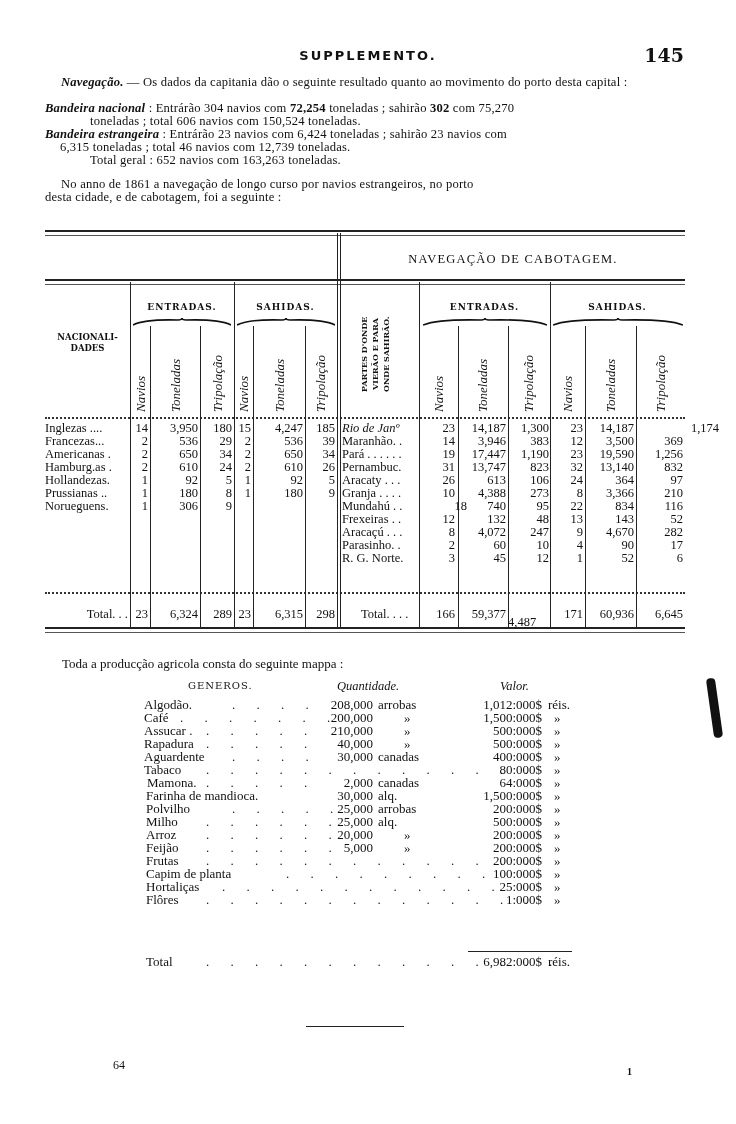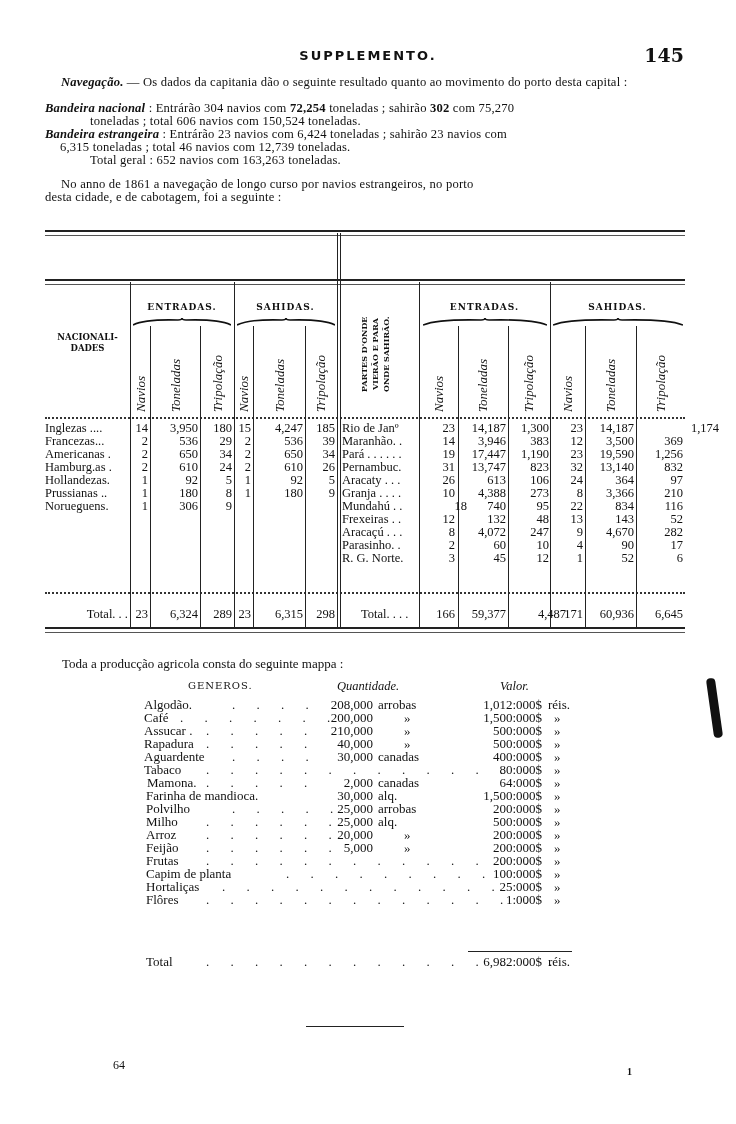--- a/index.html
+++ b/index.html
@@ -76,20 +76,21 @@
   <div class="vline" style="left:208px; top:96px; height:302px;"></div>
   <div class="vline" style="left:260px; top:96px; height:302px;"></div>
 
   <div class="vline" style="left:374px; top:52px; height:346px;"></div>
   <div class="vline" style="left:413px; top:96px; height:302px;"></div>
   <div class="vline" style="left:463px; top:96px; height:302px;"></div>
   <div class="vline" style="left:505px; top:52px; height:346px;"></div>
   <div class="vline" style="left:540px; top:96px; height:302px;"></div>
   <div class="vline" style="left:591px; top:96px; height:302px;"></div>
 
+  <div class="sec-title" style="left:296px; width:344px; top:22px;">NAVEGAÇÃO DE CABOTAGEM.</div>
 
   <div class="nac-hdr" style="left:0; width:85px; top:102px; white-space:pre-line;">NACIONALI-
 DADES</div>
   <div class="grp-title" style="left:85px; width:104px; top:72px;">ENTRADAS.</div>
   <div class="grp-title" style="left:189px; width:103px; top:72px;">SAHIDAS.</div>
   <svg class="brace" style="left:88px; top:88px; width:98px;" viewBox="0 0 98 8">
       <path d="M0 7 Q12 1 45 2 Q49 2 49 0 Q49 2 53 2 Q86 1 98 7" stroke="#111" stroke-width="1.6" fill="none"></path>
     </svg>
   <svg class="brace" style="left:192px; top:88px; width:98px;" viewBox="0 0 98 8">
       <path d="M0 7 Q12 1 45 2 Q49 2 49 0 Q49 2 53 2 Q86 1 98 7" stroke="#111" stroke-width="1.6" fill="none"></path>
@@ -193,21 +194,21 @@
       <span class="cell r" style="left:105px; width:48px;">6,324</span>
       <span class="cell r" style="left:155px; width:32px;">289</span>
       <span class="cell r" style="left:189px; width:17px;">23</span>
       <span class="cell r" style="left:208px; width:50px;">6,315</span>
       <span class="cell r" style="left:260px; width:30px;">298</span>
     </div>
   </div>
 
   <div>
     <div style="position:absolute; left:296px; top:192px; width:344px; height:13px;">
-      <span class="cell l" style="left:1px; width:96px;">Rio de Janº</span>
+      <span class="cell l" style="left:1px; width:96px;font-style:italic;">Rio de Janº</span>
       <span class="cell r" style="left:78px; width:36px;">23</span>
       <span class="cell r" style="left:117px; width:48px;">14,187</span>
       <span class="cell r" style="left:167px; width:41px;">1,300</span>
       <span class="cell r" style="left:209px; width:33px;">23</span>
       <span class="cell r" style="left:244px; width:49px;">14,187</span>
       <span class="cell r" style="left:295px; width:47px;padding-left:36px;">1,174</span>
     </div>
     <div style="position:absolute; left:296px; top:205px; width:344px; height:13px;">
       <span class="cell l" style="left:1px; width:76px;">Maranhão. .</span>
       <span class="cell r" style="left:78px; width:36px;">14</span>
@@ -295,21 +296,21 @@
       <span class="cell r" style="left:117px; width:48px;">45</span>
       <span class="cell r" style="left:167px; width:41px;">12</span>
       <span class="cell r" style="left:209px; width:33px;">1</span>
       <span class="cell r" style="left:244px; width:49px;">52</span>
       <span class="cell r" style="left:295px; width:47px;">6</span>
     </div>
     <div style="position:absolute; left:296px; top:378px; width:344px; height:13px;">
       <span class="cell l" style="left:20px; width:56px;">Total. . . .</span>
       <span class="cell r" style="left:78px; width:36px;">166</span>
       <span class="cell r" style="left:117px; width:48px;">59,377</span>
-      <span class="cell r" style="left:167px; width:58px;">4,487</span>
+      <span class="cell r" style="left:167px; width:18px;margin-top:8px;">4,487</span>
       <span class="cell r" style="left:209px; width:33px;">171</span>
       <span class="cell r" style="left:244px; width:49px;">60,936</span>
       <span class="cell r" style="left:295px; width:47px;">6,645</span>
     </div>
   </div>
 </div>
 
 <div class="abs map-intro">Toda a producção agricola consta do seguinte mappa :</div>
 <div class="map-hdr" style="left:188px; top:680px; font-size:10px; letter-spacing:1px; font-family:'DejaVu Serif', serif;">GENEROS.</div>
 <div class="map-hdr" style="left:337px; top:679px; font-style:italic;">Quantidade.</div>

